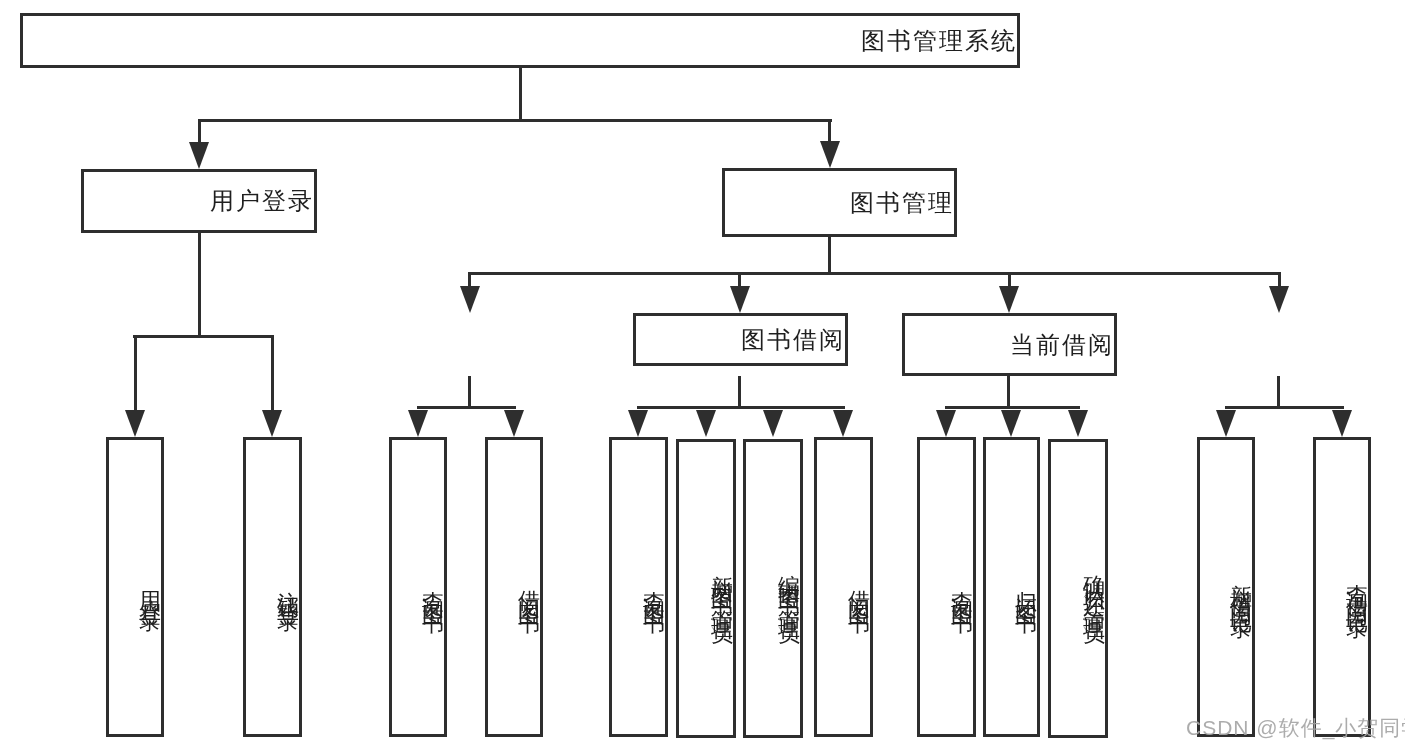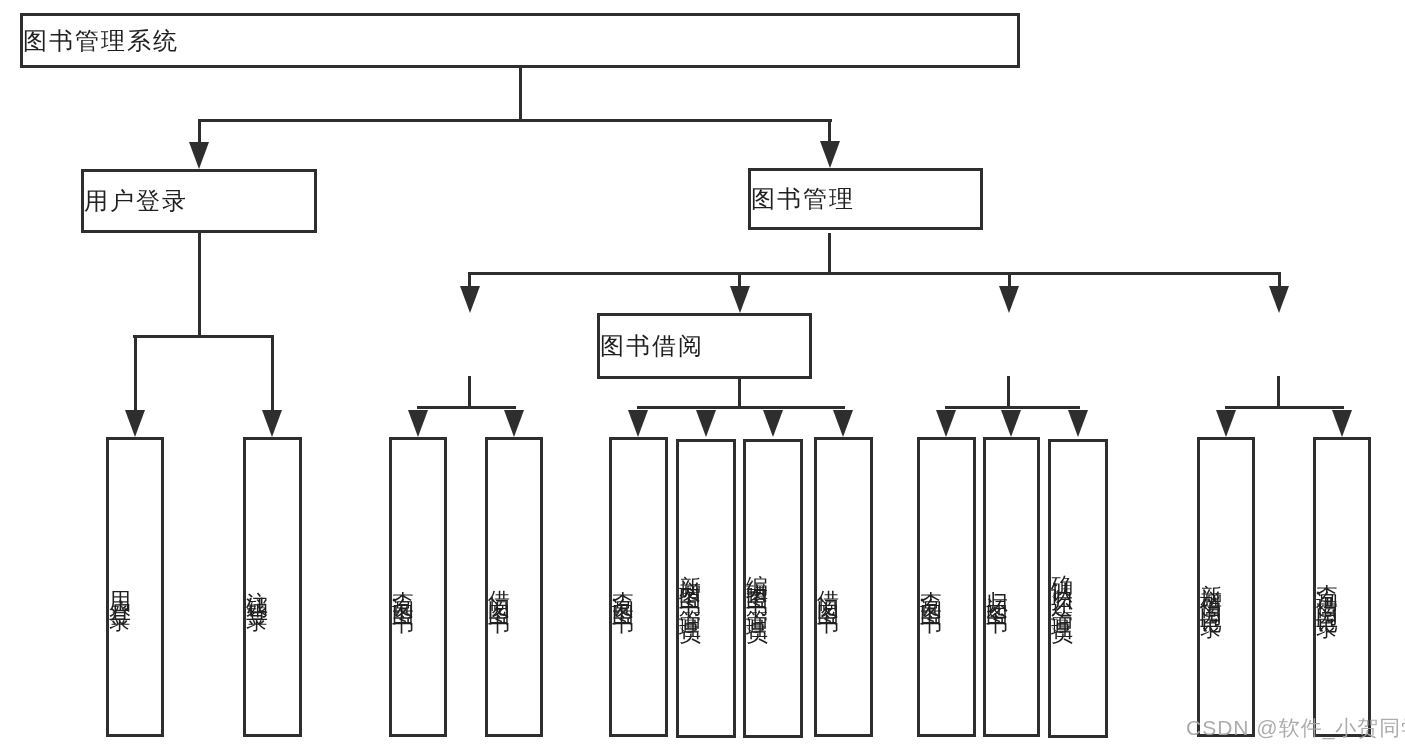--- a/index.html
+++ b/index.html
@@ -6,21 +6,21 @@
   #c{
     position:relative;width:1405px;height:747px;overflow:hidden;
     background:var(--background,#ffffff);
     font-family:"Liberation Sans",sans-serif;
     color:var(--text,#1f1f1f);
   }
   .box{
     position:absolute;box-sizing:border-box;
     border:3px solid var(--line,#2e2e2e);
     background:#fff;
-    display:flex;align-items:center;justify-content:flex-start;
+    display:flex;align-items:center;justify-content:flex-end;
     font-size:24px;letter-spacing:2px;white-space:nowrap;
   }
   .col{font-size:22px;}
   .vtext{
     writing-mode:vertical-rl;text-orientation:mixed;
     letter-spacing:7px;line-height:1;white-space:nowrap;
   }
   .hl{position:absolute;height:3px;background:var(--line,#2e2e2e);}
   .vl{position:absolute;width:3px;background:var(--line,#2e2e2e);}
   .arrow{
@@ -88,26 +88,29 @@
   <div class="arrow" style="left:1216px;top:410px"></div>
   <div class="arrow" style="left:1332px;top:410px"></div>
 
   <div class="box" style="left:20px;top:13px;width:1000px;height:55px">
     <span>图书管理系统</span>
   </div>
 
   <div class="box" style="left:81px;top:169px;width:236px;height:64px">
     <span>用户登录</span>
   </div>
-  <div class="box" style="left:748px;top:168px;width:235px;height:62px">
+  <div class="box" style="left:722px;top:168px;width:235px;height:69px">
     <span>图书管理</span>
   </div>
 
-  <div class="box" style="left:597px;top:313px;width:215px;height:66px">
+  <div class="box" style="left:633px;top:313px;width:215px;height:53px">
     <span>图书借阅</span>
+  </div>
+  <div class="box" style="left:902px;top:313px;width:215px;height:63px">
+    <span>当前借阅</span>
   </div>
 
   <div class="box col" style="left:106px;top:437px;width:58px;height:300px">
     <span class="vtext">用户登录</span>
   </div>
   <div class="box col" style="left:243px;top:437px;width:59px;height:300px">
     <span class="vtext">注销登录</span>
   </div>
 
   <div class="box col" style="left:389px;top:437px;width:58px;height:300px">

